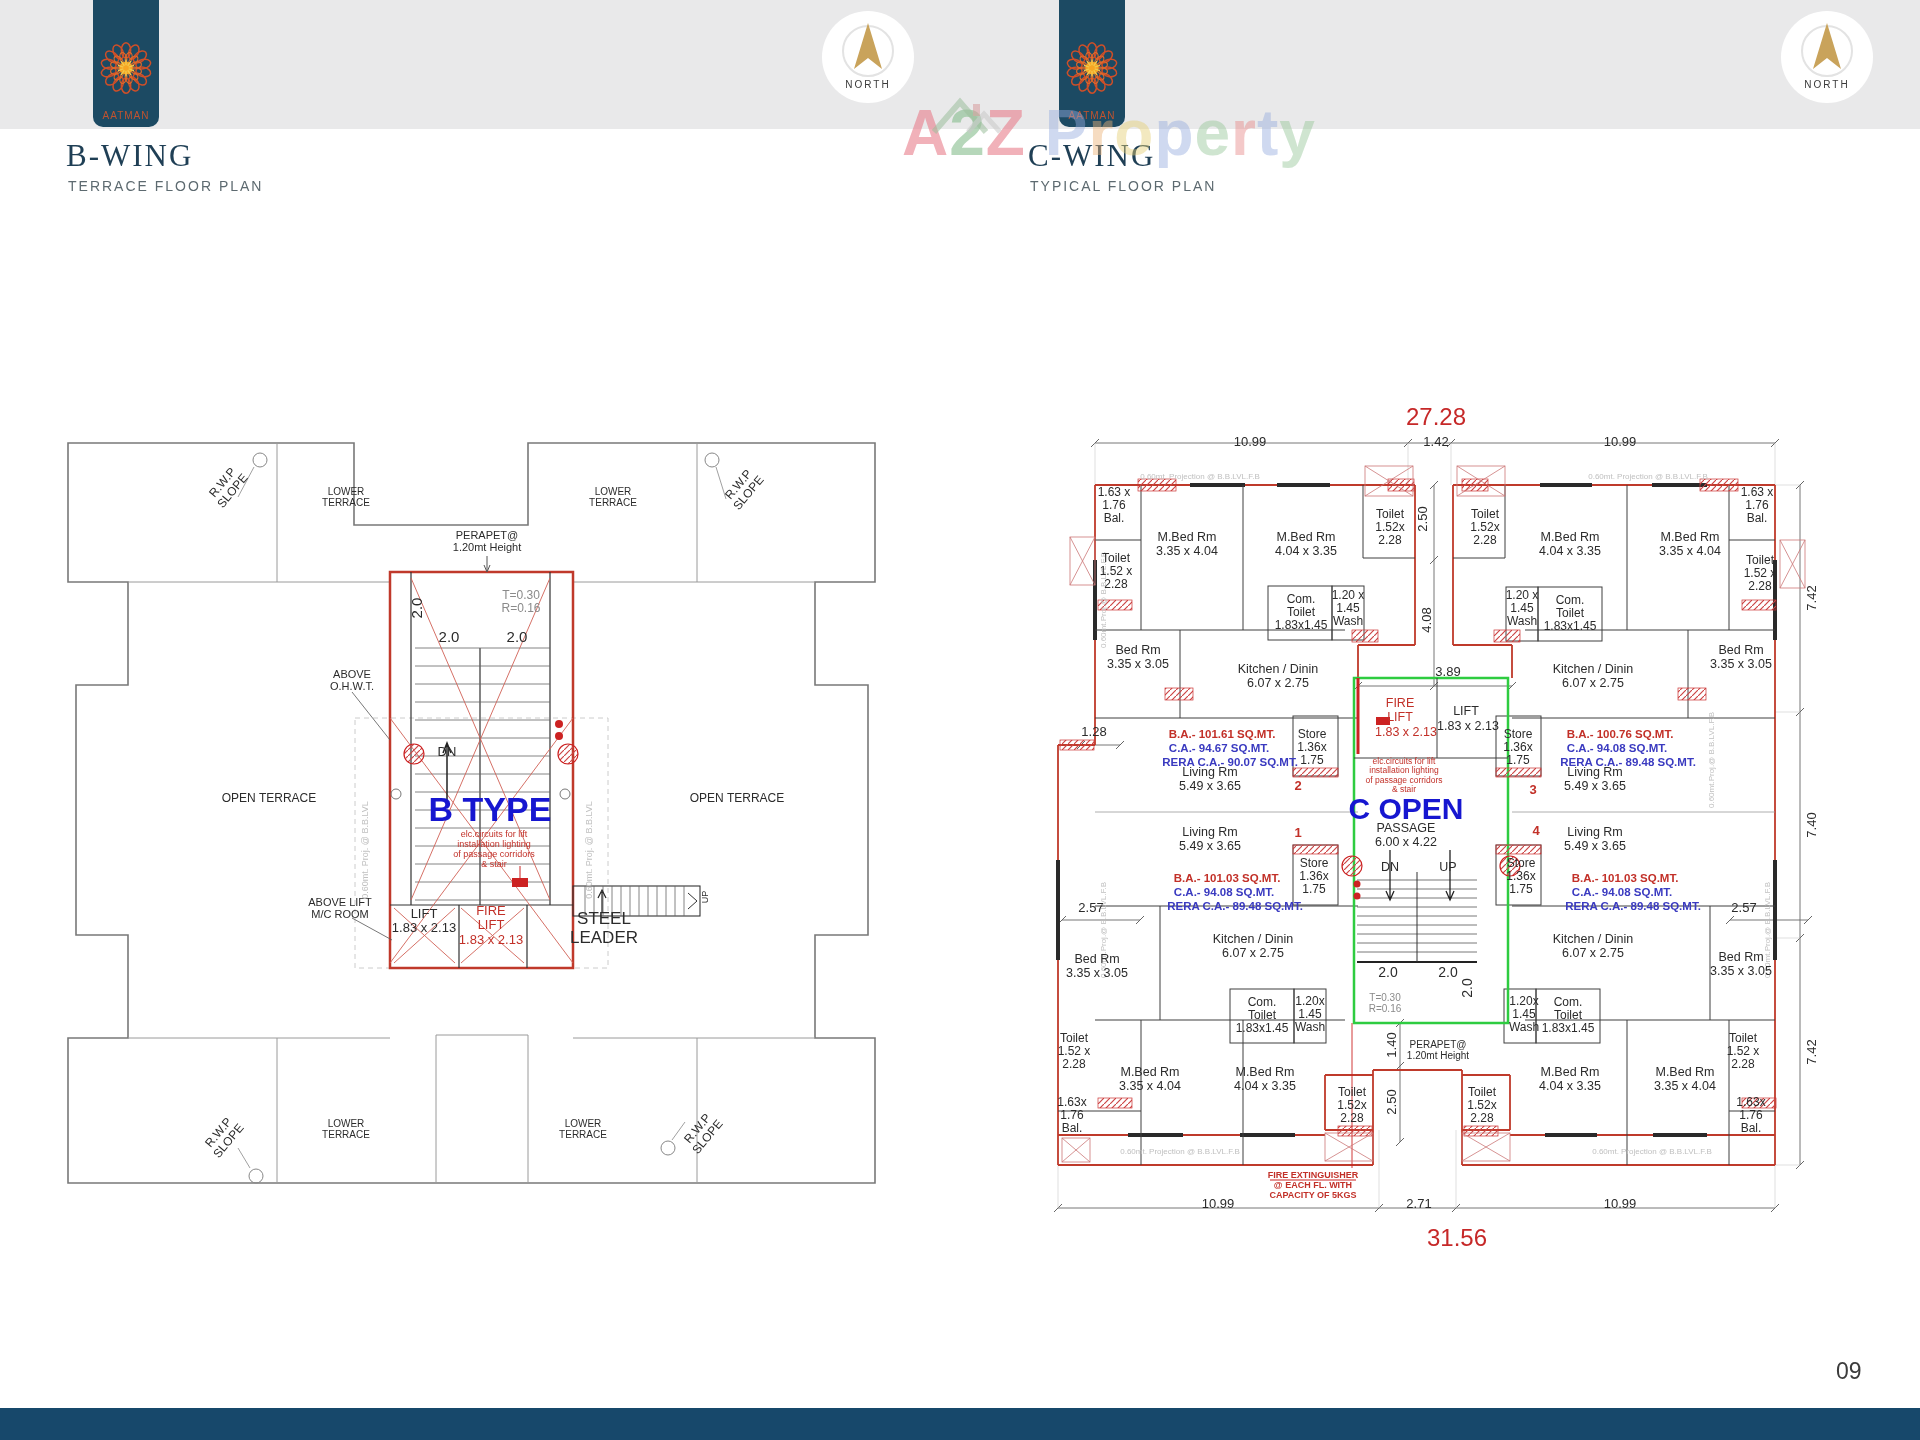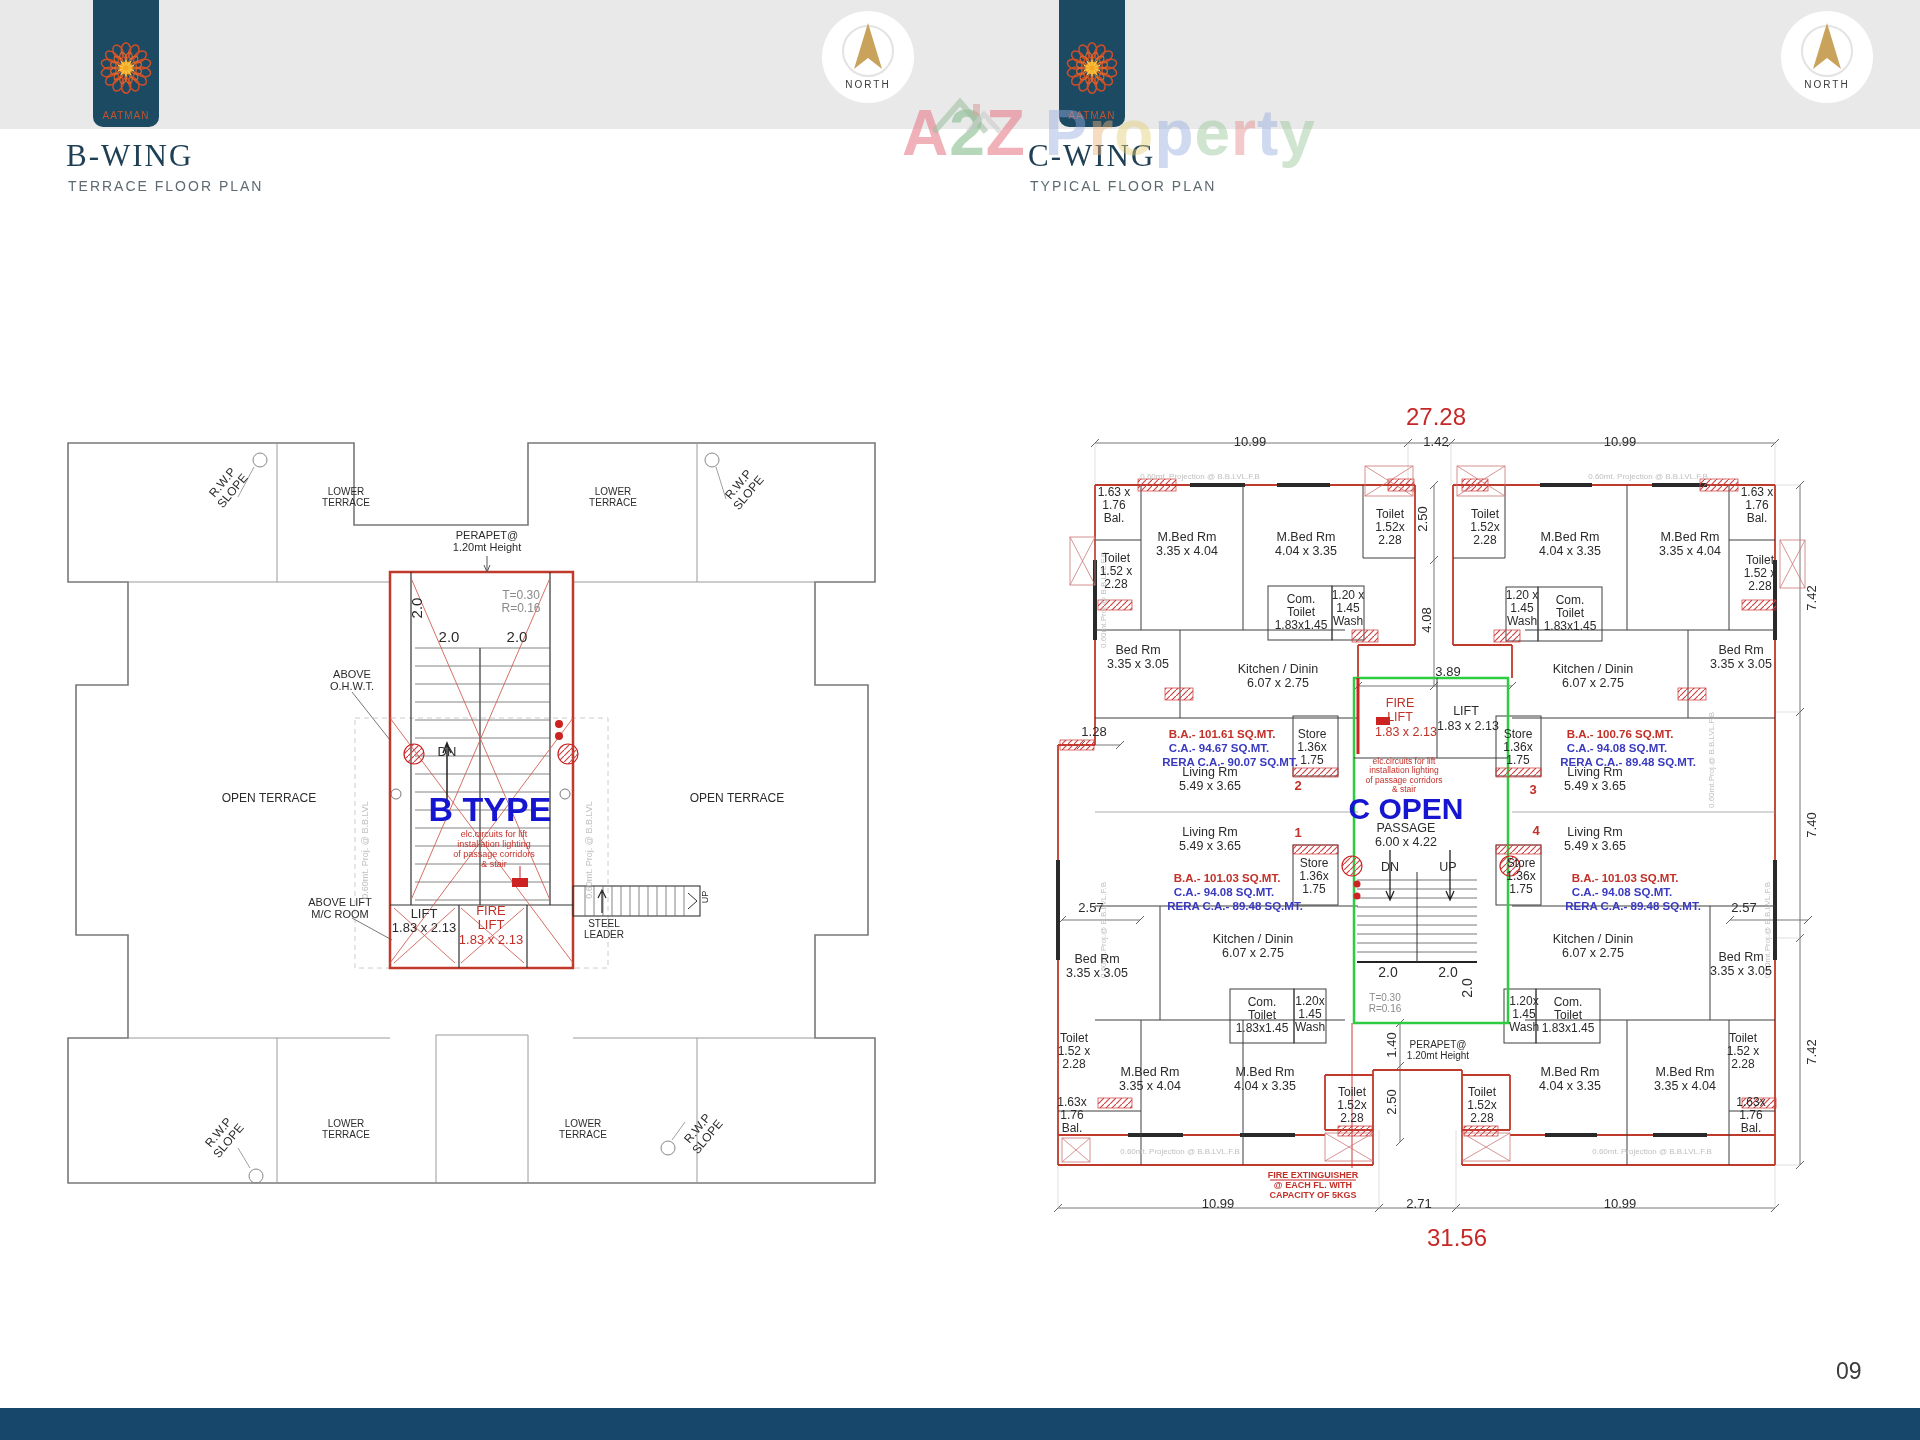--- a/index.html
+++ b/index.html
@@ -319,21 +319,21 @@
 installation lighting
 of passage corridors
 &amp; stair</div>
       <div class="lbl" style="left: 340px; top: 908px; font-size: 11px; color: rgb(43, 43, 43); font-weight: 400; transform: translate(-50%, -50%);">ABOVE LIFT
 M/C ROOM</div>
       <div class="lbl" style="left: 424px; top: 921px; font-size: 13px; color: rgb(43, 43, 43); font-weight: 400; transform: translate(-50%, -50%);">LIFT
 1.83 x 2.13</div>
       <div class="lbl" style="left: 491px; top: 925px; font-size: 13px; color: rgb(194, 48, 40); font-weight: 400; transform: translate(-50%, -50%);">FIRE
 LIFT
 1.83 x 2.13</div>
-      <div class="lbl" style="left: 604px; top: 929px; font-size: 10px; color: rgb(43, 43, 43); font-weight: 400; transform: translate(-50%, -50%);">STEEL
+      <div class="lbl" style="left: 604px; top: 929px; font-size: 17px; color: rgb(43, 43, 43); font-weight: 400; transform: translate(-50%, -50%);">STEEL
 LEADER</div>
       <div class="lbl" style="left: 706px; top: 897px; font-size: 9px; color: rgb(43, 43, 43); font-weight: 400; transform: translate(-50%, -50%) rotate(-90deg);">UP</div>
       <div class="lbl" style="left: 366px; top: 850px; font-size: 9px; color: rgb(192, 192, 192); font-weight: 400; transform: translate(-50%, -50%) rotate(-90deg);">0.60mt. Proj. @ B.B.LVL</div>
       <div class="lbl" style="left: 590px; top: 850px; font-size: 9px; color: rgb(192, 192, 192); font-weight: 400; transform: translate(-50%, -50%) rotate(-90deg);">0.60mt. Proj. @ B.B.LVL</div>
       <div class="lbl" style="left: 1436px; top: 417px; font-size: 24px; color: rgb(198, 40, 40); font-weight: 400; transform: translate(-50%, -50%);">27.28</div>
       <div class="lbl" style="left: 1250px; top: 442px; font-size: 13px; color: rgb(43, 43, 43); font-weight: 400; transform: translate(-50%, -50%);">10.99</div>
       <div class="lbl" style="left: 1436px; top: 442px; font-size: 13px; color: rgb(43, 43, 43); font-weight: 400; transform: translate(-50%, -50%);">1.42</div>
       <div class="lbl" style="left: 1620px; top: 442px; font-size: 13px; color: rgb(43, 43, 43); font-weight: 400; transform: translate(-50%, -50%);">10.99</div>
       <div class="lbl" style="left: 1812px; top: 598px; font-size: 13px; color: rgb(43, 43, 43); font-weight: 400; transform: translate(-50%, -50%) rotate(-90deg);">7.42</div>
       <div class="lbl" style="left: 1812px; top: 825px; font-size: 13px; color: rgb(43, 43, 43); font-weight: 400; transform: translate(-50%, -50%) rotate(-90deg);">7.40</div>

